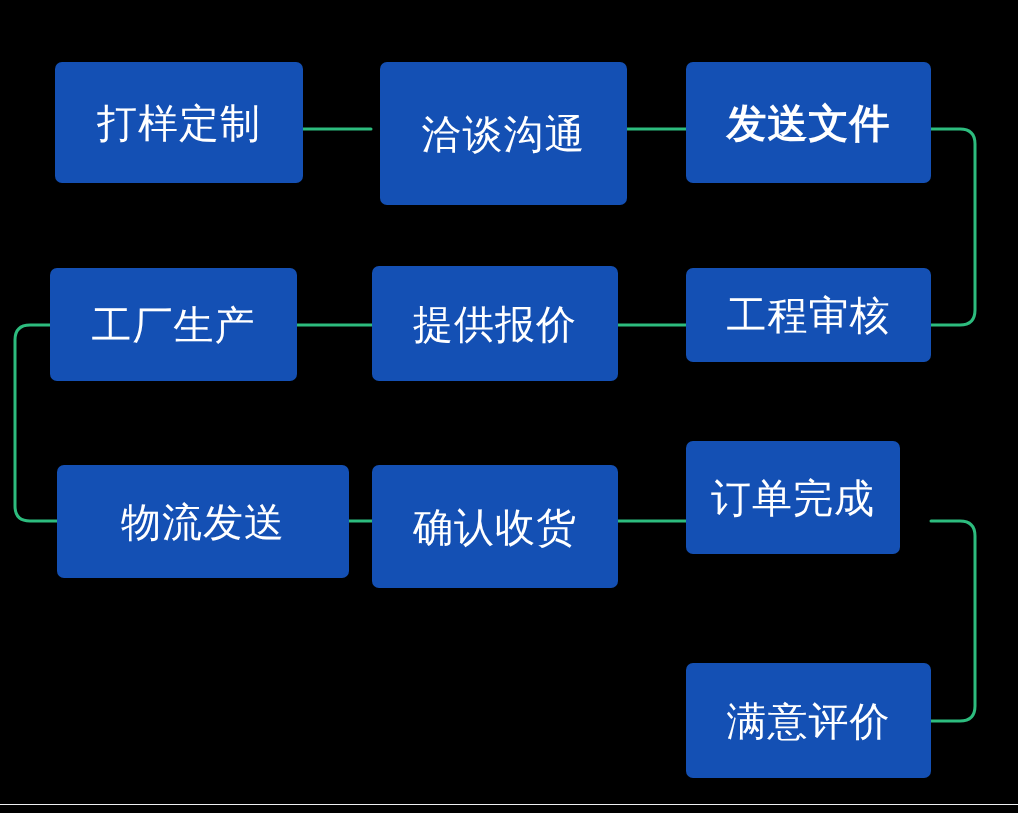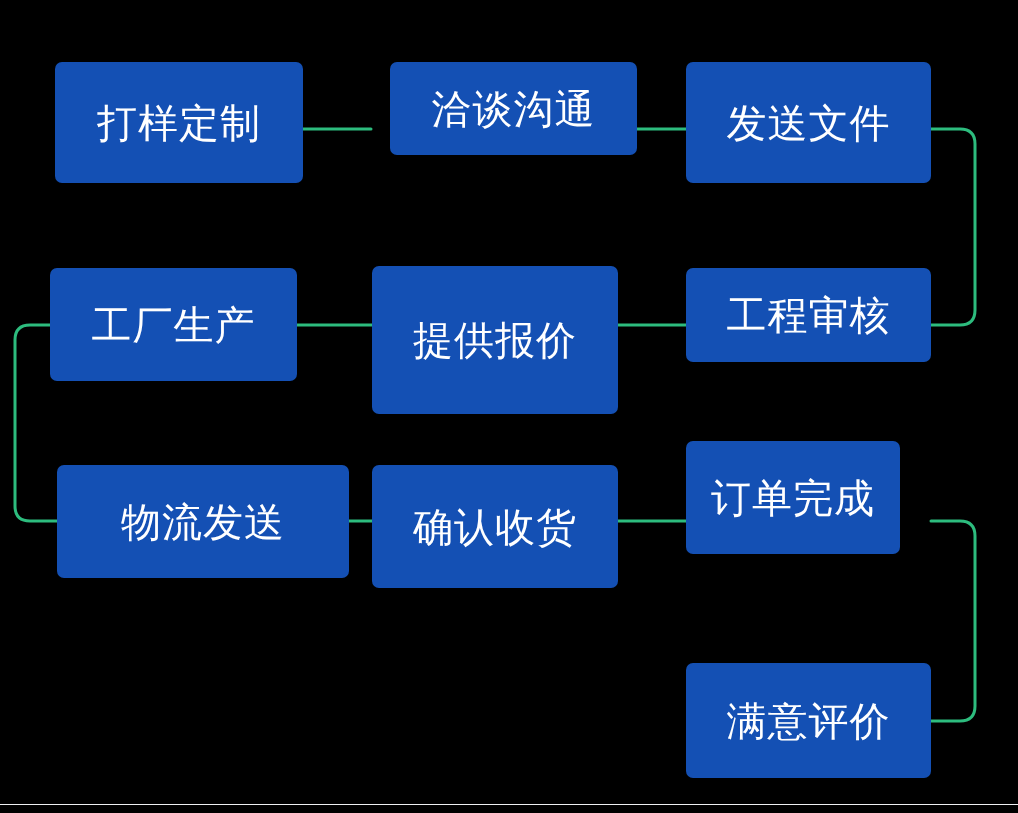--- a/index.html
+++ b/index.html
@@ -68,30 +68,30 @@
         <path d="M 301 521 L 372 521"></path>
         <path d="M 618 521 L 686 521"></path>
         <path d="M 931 521 L 960 521 Q 975 521 975 536 L 975 706 Q 975 721 960 721 L 931 721"></path>
       </g>
   </svg>
 
   <div id="nodes">
       <div class="node" style="left: 55px; top: 62px; width: 248px; height: 121px; background: rgb(20, 80, 180);">
         <span class="node-label" style="color: rgb(255, 255, 255);">打样定制</span>
       </div>
-      <div class="node" style="left: 390px; top: 62px; width: 247px; height: 93px; background: rgb(20, 80, 180);">
+      <div class="node" style="left: 380px; top: 62px; width: 247px; height: 143px; background: rgb(20, 80, 180);">
         <span class="node-label" style="color: rgb(255, 255, 255);">洽谈沟通</span>
       </div>
       <div class="node" style="left: 686px; top: 62px; width: 245px; height: 121px; background: rgb(20, 80, 180);">
-        <span class="node-label" style="color: rgb(255, 255, 255);">发送文件</span>
+        <span class="node-label" style="color: rgb(255, 255, 255); font-weight: bold;">发送文件</span>
       </div>
       <div class="node" style="left: 686px; top: 268px; width: 245px; height: 94px; background: rgb(20, 80, 180);">
         <span class="node-label" style="color: rgb(255, 255, 255);">工程审核</span>
       </div>
-      <div class="node" style="left: 372px; top: 266px; width: 246px; height: 148px; background: rgb(20, 80, 180);">
+      <div class="node" style="left: 372px; top: 266px; width: 246px; height: 115px; background: rgb(20, 80, 180);">
         <span class="node-label" style="color: rgb(255, 255, 255);">提供报价</span>
       </div>
       <div class="node" style="left: 50px; top: 268px; width: 247px; height: 113px; background: rgb(20, 80, 180);">
         <span class="node-label" style="color: rgb(255, 255, 255);">工厂生产</span>
       </div>
       <div class="node" style="left: 57px; top: 465px; width: 292px; height: 113px; background: rgb(20, 80, 180);">
         <span class="node-label" style="color: rgb(255, 255, 255);">物流发送</span>
       </div>
       <div class="node" style="left: 372px; top: 465px; width: 246px; height: 123px; background: rgb(20, 80, 180);">
         <span class="node-label" style="color: rgb(255, 255, 255);">确认收货</span>

